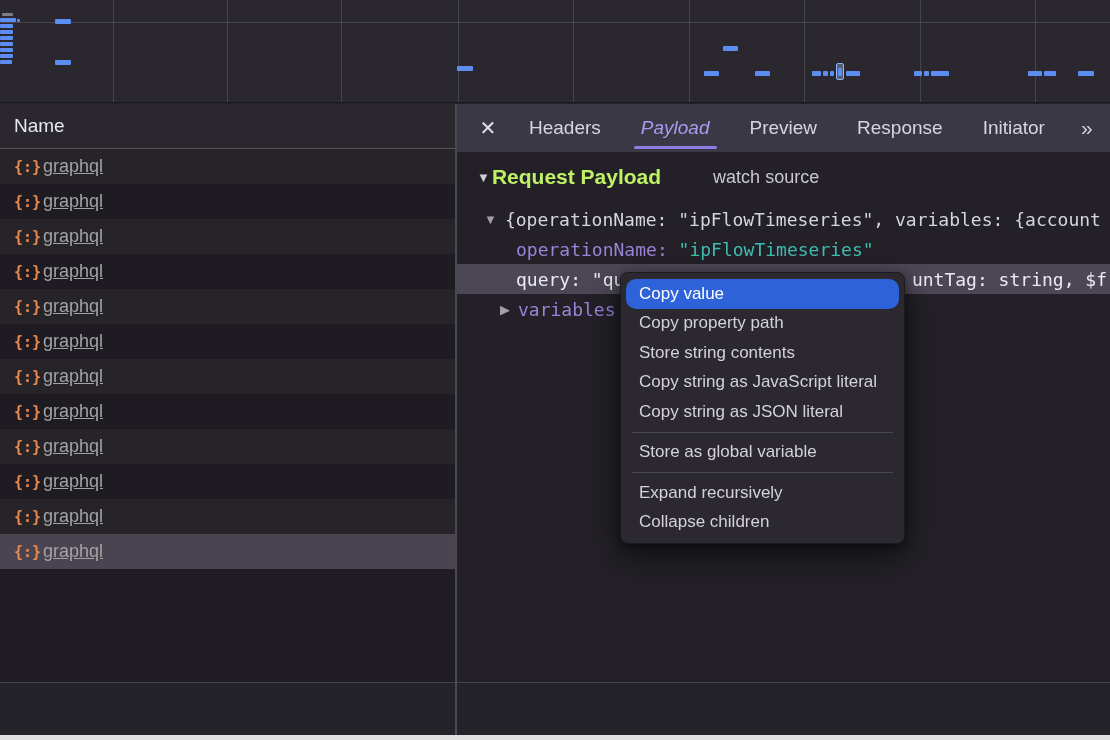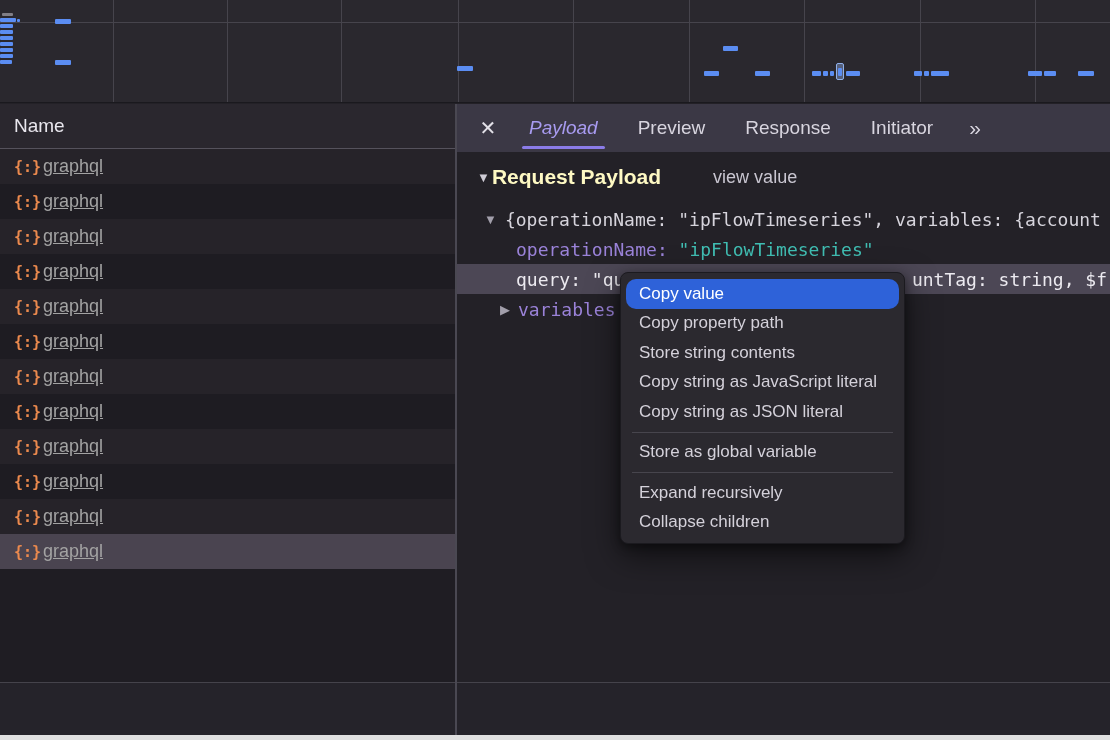--- a/index.html
+++ b/index.html
@@ -45,21 +45,21 @@
     font-size:19px; color:#d8d5df; cursor:pointer; }
   .tab.active { color:#a89bf0;font-style:italic; }
   .tab.active::after { content:''; position:absolute; left:13px; right:13px; bottom:3px;
     height:3px; background:#8b7ce8; border-radius:2px; }
   .overflow-btn { margin-left:2px; padding:0 14px; display:flex; align-items:center;
     font-size:21px; color:#d8d5df; cursor:pointer; letter-spacing:-2px; }
 
   #payload { position:absolute; left:0; top:48px; right:0; bottom:0; background:#232127; overflow:hidden; }
   .payload-header { position:absolute; left:20px; top:13px; display:flex; align-items:center; }
   .ph-tri { color:#cfccd6; font-size:13px; margin-right:2px; }
-  .ph-title { font-size:21px; font-weight:bold; color:#fef9c3; }
+  .ph-title { font-size:21px; font-weight:bold; color:#bef264; }
   .ph-action { font-size:18px; color:#c9c6d1; margin-left:52px; cursor:pointer; }
 
   .tl { position:absolute; left:0; right:0; height:30px; display:flex; align-items:center;
     font-family:"DejaVu Sans Mono", monospace; font-size:18px; white-space:pre; overflow:hidden; }
   .tl .tri { font-family:"Liberation Sans", sans-serif; font-size:13px; color:#a29fab; margin-right:8px; }
   #tree-line1 { top:52px; padding-left:27px; color:#d6d4dc; }
   #tree-line2 { top:82px; padding-left:59px; }
   #tree-line3 { top:112px; padding-left:59px; background:#4c4755; color:#eceaf0; }
   #tree-line4 { top:142px; padding-left:43px; }
   .key-purple { color:#9a82d8; }
@@ -185,32 +185,33 @@
         </div>
       </div>
   </div>
 
   <div id="v-divider"></div>
 
   <div id="right-panel">
     <div id="tabbar">
       <div class="close-btn">✕</div>
 
+    <div class="tab">Headers</div>
         <div class="tab active">Payload</div>
         <div class="tab">Preview</div>
         <div class="tab">Response</div>
         <div class="tab">Initiator</div>
         <div class="overflow-btn">»</div>
       </div>
 
     <div id="payload">
       <div class="payload-header">
         <span class="ph-tri">▼</span>
         <span class="ph-title">Request Payload</span>
-        <span class="ph-action">view value</span>
+        <span class="ph-action">watch source</span>
       </div>
 
       <div class="tl" id="tree-line1">
         <span class="tri">▼</span><span>{operationName: "ipFlowTimeseries", variables: {account</span>
       </div>
 
       <div class="tl" id="tree-line2">
         <span class="key-purple">operationName: </span><span class="str-teal">"ipFlowTimeseries"</span>
       </div>
 

